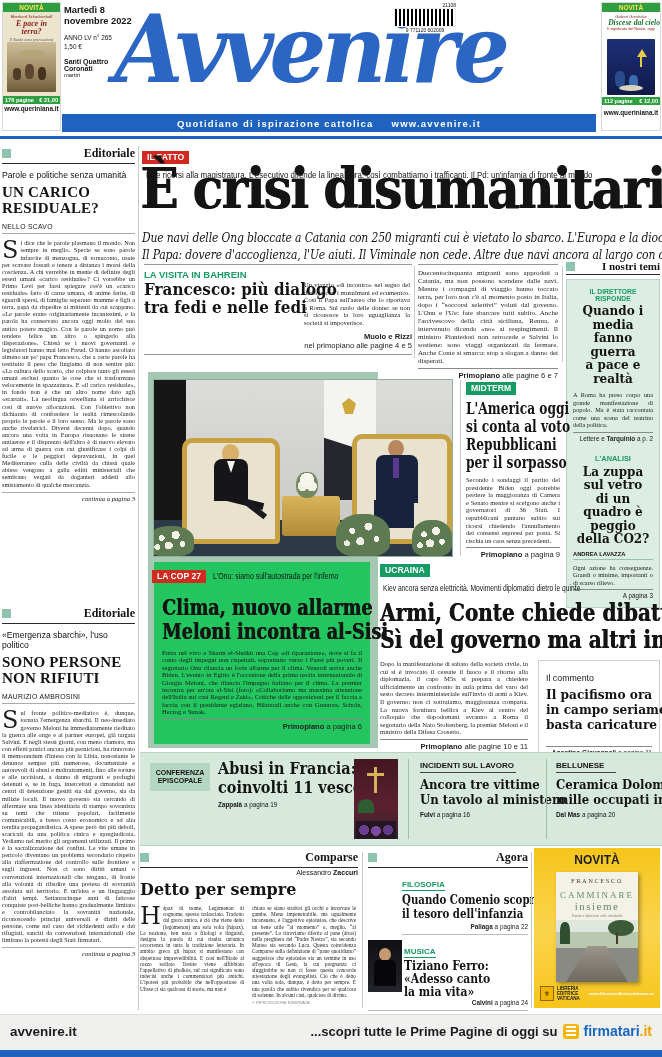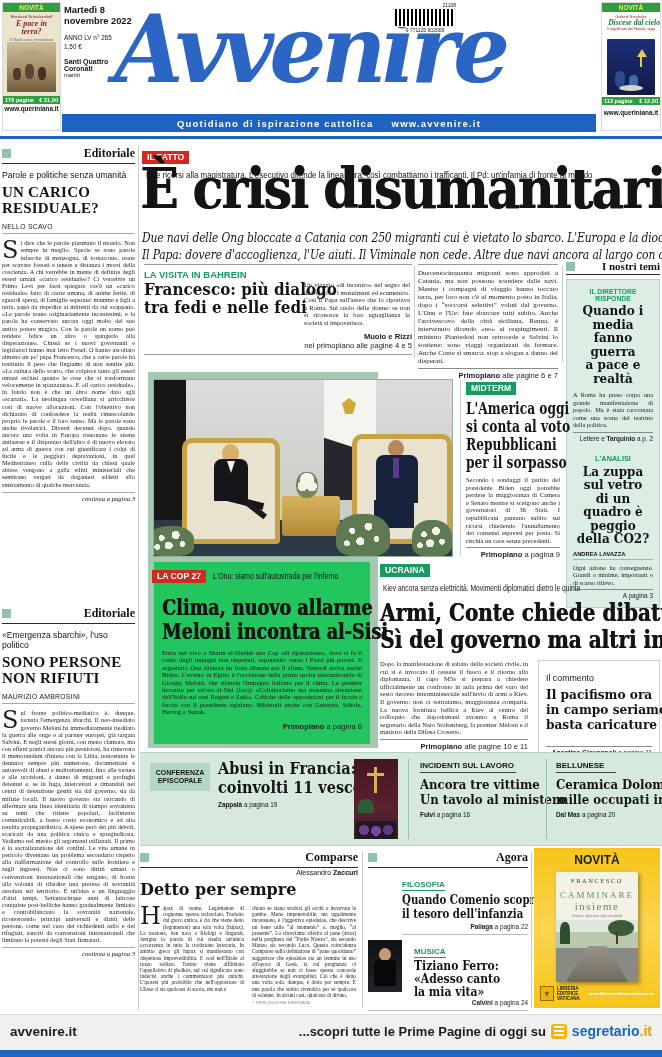--- a/index.html
+++ b/index.html
@@ -350,21 +350,21 @@
 
   <div style="margin:5px 0 0 34px;border-bottom:1px solid #bbb;padding-bottom:4px">
     <div class="glabel" style="font-size:8px;border-bottom:1px solid #169b62;display:inline-block;padding-bottom:1px">FILOSOFIA</div>
     <div class="disp b" style="font-size:12px;line-height:13.5px;margin-top:3px">
       <div class="nw cx85">Quando Comenio scoprì</div>
       <div class="nw cx85">il tesoro dell'infanzia</div>
     </div>
     <div class="byline" style="font-size:6.4px;margin-top:2px"><b>Paliaga</b><span> a pagina 22</span></div>
   </div>
 
-  <div style="display:flex;gap:12px;margin-top:5px;border-bottom:1px solid #bbb;padding-bottom:4px">
+  <div style="display:flex;gap:2px;margin-top:5px;border-bottom:1px solid #bbb;padding-bottom:4px">
     <div style="width:34px;height:52px;background:linear-gradient(#101014,#23232b);position:relative;flex:none">
       <div class="a" style="left:11px;top:8px;width:12px;height:13px;background:#c59a73;border-radius:50%"></div>
       <div class="a" style="left:6px;top:20px;width:22px;height:26px;background:#08080a;border-radius:5px 5px 0 0"></div>
     </div>
     <div style="flex:1">
       <div class="glabel" style="font-size:8px;border-bottom:1px solid #169b62;display:inline-block;padding-bottom:1px">MUSICA</div>
       <div class="disp b" style="font-size:12px;line-height:13px;margin-top:2px">
         <div class="nw cx9">Tiziano Ferro:</div>
         <div class="nw cx9">«Adesso canto</div>
         <div class="nw cx9">la mia vita»</div>
@@ -408,16 +408,16 @@
 
 <div class="a" style="left:0;top:1014px;width:662px;height:36px;background:#f0f0ee;border-top:1px solid #ddd">
   <div class="a sans b" style="left:10px;top:9px;font-size:13.5px;color:#1c1c1c">avvenire.it</div>
   <div class="a" style="right:10px;top:8px;display:flex;align-items:center;gap:5px">
     <span class="sans b" style="font-size:13px;color:#1c1c1c">...scopri tutte le Prime Pagine di oggi su</span>
     <span style="width:16px;height:15px;background:#f5b50a;border-radius:3px;display:inline-flex;flex-direction:column;justify-content:center;gap:2px;padding:0 3px;box-sizing:border-box">
       <span style="height:2px;background:#fff;display:block"></span>
       <span style="height:2px;background:#fff;display:block"></span>
       <span style="height:2px;background:#fff;display:block"></span>
     </span>
-    <span class="sans b" style="font-size:14px"><span style="color:#1766c2">segretario</span><span style="color:#f0a000">.it</span></span>
+    <span class="sans b" style="font-size:14px"><span style="color:#1766c2">firmatari</span><span style="color:#f0a000">.it</span></span>
   </div>
 </div>
 <div class="a" style="left:0;top:1050px;width:662px;height:7px;background:#1e63c0"></div>
 
 </body></html>

